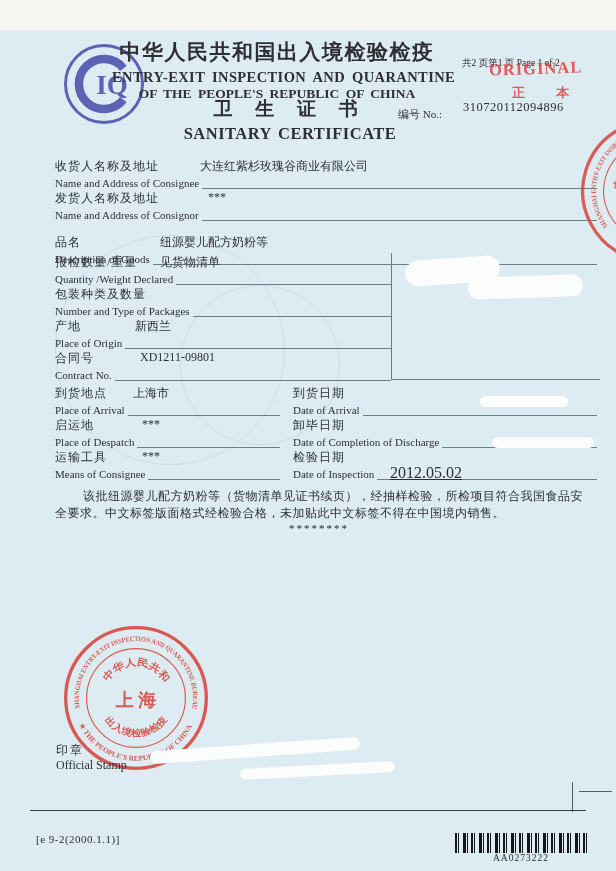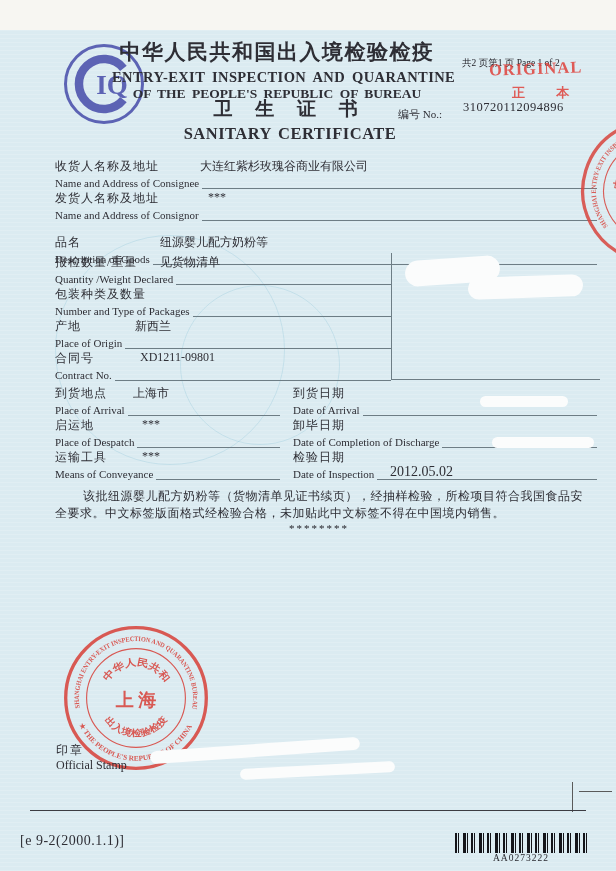--- a/index.html
+++ b/index.html
@@ -44,42 +44,42 @@
   .l2 { display:flex; align-items:flex-end; height:15px; font-size:11px; white-space:nowrap; }
   .uline { flex:1; margin-left:3px; border-bottom:1px solid #6d7d85; height:100%; }
 
   .vdiv { position:absolute; left:391px; top:223px; height:127px; border-left:1px solid #6d7d85; }
   .hseg { position:absolute; left:391px; top:349px; width:209px; border-top:1px solid #6d7d85; }
 
   .fields2 { position:absolute; left:55px; top:355px; width:542px; }
   .tcrow { position:absolute; left:0; width:542px; height:32px; }
   .tc-left { position:absolute; left:0; top:0; width:225px; }
   .tc-right { position:absolute; left:238px; top:0; width:304px; }
-  .fvalue2 { position:absolute; top:15px; white-space:nowrap; font-size:14px; }
+  .fvalue2 { position:absolute; top:15px; white-space:nowrap; font-size:16px;text-decoration:underline; }
 
   .statement { position:absolute; left:55px; top:458px; width:528px; font-size:12px; line-height:17px; text-indent:28px; letter-spacing:.5px; }
   .asterisks { position:absolute; left:55px; top:492px; width:528px; text-align:center; font-size:11px; letter-spacing:2px; color:#23232a; }
 
   
   .stamp-main { position:absolute; left:60px; top:592px; width:152px; height:152px; opacity:.88; }
   .stamp-right { position:absolute; left:577px; top:85px; width:152px; height:152px; transform:rotate(-28deg); opacity:.85; }
   .stamp-label-cn { position:absolute; left:56px; top:712px; font-size:12px; letter-spacing:2px; }
   .stamp-label-en { position:absolute; left:56px; top:728px; font-size:12px; }
 
   
   .wo { position:absolute; background:#fbfcfc; }
 
   
   .mark-v { position:absolute; left:572px; top:752px; height:30px; border-left:1px solid #5a5a5a; }
   .mark-h { position:absolute; left:579px; top:761px; width:33px; border-top:1px solid #5a5a5a; }
 
   
   .footer-line { position:absolute; left:30px; top:780px; width:556px; border-top:1px solid #3c3c42; }
   .disclaimer { position:absolute; left:34px; top:784px; width:548px; font-size:7.6px; line-height:9.6px; color:#303038; }
-  .form-code { position:absolute; left:20px; top:803px; font-size:14px; letter-spacing:.5px; }
+  .form-code { position:absolute; left:36px; top:803px; font-size:11px; letter-spacing:.5px; }
   .barcode { position:absolute; left:455px; top:803px; width:132px; height:20px;
     background-image:repeating-linear-gradient(90deg,
       #15151a 0 1.6px, rgba(0,0,0,0) 1.6px 3.4px,
       #15151a 3.4px 4.4px, rgba(0,0,0,0) 4.4px 8px,
       #15151a 8px 11px, rgba(0,0,0,0) 11px 12.4px,
       #15151a 12.4px 13.4px, rgba(0,0,0,0) 13.4px 16px);
   }
   .barcode-text { position:absolute; left:455px; top:823px; width:132px; text-align:center; font-size:9.5px; letter-spacing:1px; color:#2a2a30; }
 
   .stamp-svg text { font-family:"Liberation Serif","DejaVu Serif",serif; }
@@ -96,21 +96,21 @@
     <svg width="84" height="84" viewBox="0 0 84 84">
       <circle cx="42" cy="42" r="38.5" fill="none" stroke="#5c63b4" stroke-width="3"></circle>
       <path d="M 61.4 26.3 A 25 25 0 1 0 61.4 57.7" fill="none" stroke="#5c63b4" stroke-width="8.5"></path>
       <text x="50" y="52" text-anchor="middle" font-size="27" font-weight="bold" fill="#5c63b4" font-family="&quot;Liberation Serif&quot;,serif">IQ</text>
     </svg>
   </div>
 
   <div class="hdr">
     <div class="cn">中华人民共和国出入境检验检疫</div>
     <div class="en1">ENTRY-EXIT INSPECTION AND QUARANTINE</div>
-    <div class="en2">OF THE PEOPLE'S REPUBLIC OF BUREAU</div>
+    <div class="en2">OF THE PEOPLE'S REPUBLIC OF CHINA</div>
   </div>
   <div class="pageinfo">共2 页第1 页 Page 1 of 2</div>
   <div class="orig-cn">正 本</div>
   <div class="orig-en">ORIGINAL</div>
 
   <div class="cert">
     <div class="cn">卫 生 证 书</div>
     <div class="en">SANITARY CERTIFICATE</div>
   </div>
   <div class="no-label">编号 No.:</div>
@@ -203,21 +203,21 @@
             <span class="elabel">Date of Completion of Discharge</span>
             <span class="uline"></span>
           </div>
         <span class="fvalue2" style="left:200px"></span>
       </div>
     </div>
     <div class="tcrow" style="top:64px">
       <div class="tc-left">
         <div class="l1"><span class="flabel">运输工具</span><span class="fvalue" style="left:87px">***</span></div>
         <div class="l2">
-            <span class="elabel">Means of Conveyance</span>
+            <span class="elabel">Means of Consignee</span>
             <span class="uline"></span>
           </div>
       </div>
       <div class="tc-right">
         <div class="l1"><span class="flabel">检验日期</span></div>
         <div class="l2">
             <span class="elabel">Date of Inspection</span>
             <span class="uline"></span>
           </div>
         <span class="fvalue2" style="left:97px">2012.05.02</span>

